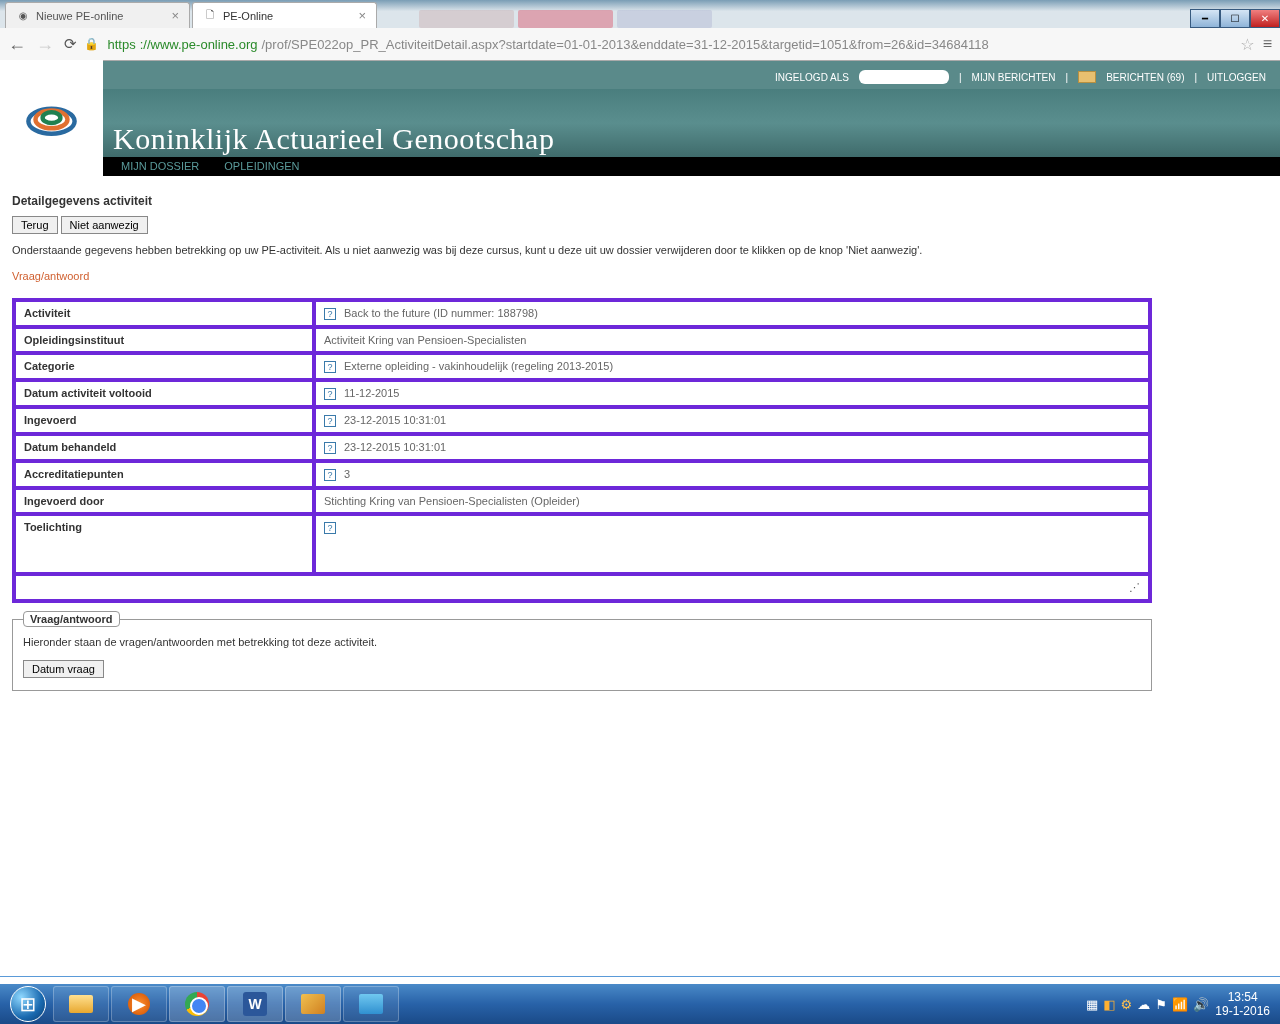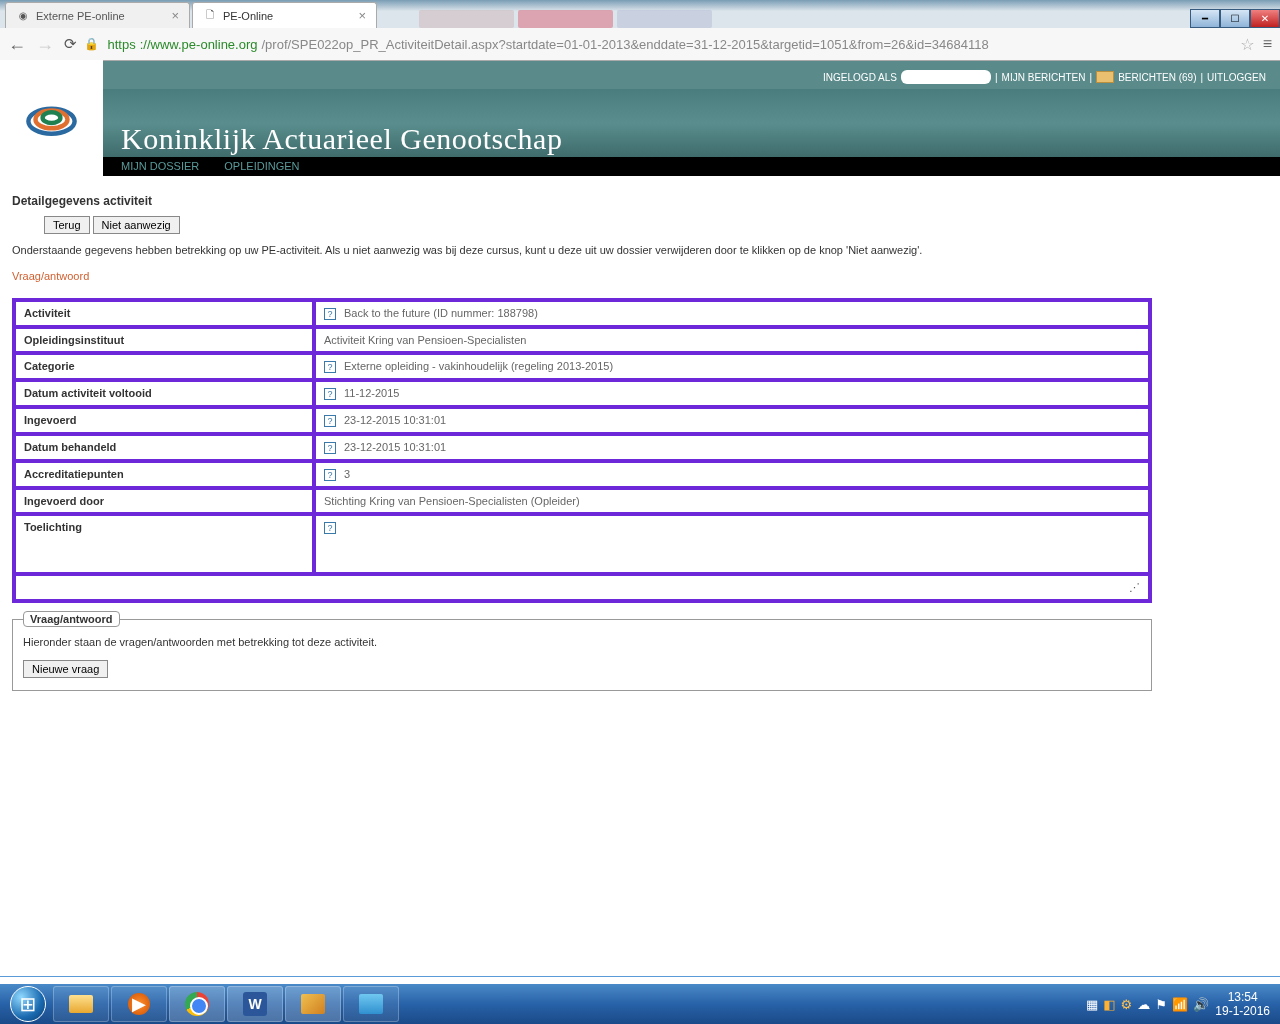--- a/index.html
+++ b/index.html
@@ -26,36 +26,36 @@
 .url-bar { flex: 1; font-size: 13px; color: #333; display: flex; align-items: center; gap: 4px; }
 .lock { color: #2a8a2a; font-size: 12px; }
 .url-https { color: #2a8a2a; }
 .url-rest { color: #888; }
 .star { color: #aaa; font-size: 16px; }
 .menu-lines { color: #666; font-size: 16px; }
 
 
 .page-area { background: #fff; }
 .top-strip { height: 4px; background: #5a8a8a; margin-left: 103px; }
-.top-bar { background: #5a8a8a; color: #fff; font-size: 10px; padding: 4px 14px 4px 0; display: flex; justify-content: flex-end; align-items: center; gap: 4px; height: 24px; }
+.top-bar { background: #5a8a8a; color: #fff; font-size: 10px; padding: 4px 14px 4px 0; display: flex; justify-content: flex-end; align-items: center; gap: 10px; height: 24px; }
 .top-bar .redacted { background: #fff; width: 90px; height: 14px; display: inline-block; border-radius: 6px; }
 .top-bar a { color: #fff; text-decoration: none; }
 .mail-icon { display: inline-block; width: 18px; height: 12px; background: #e8c070; border: 1px solid #b89040; position: relative; }
 .header-band { background: linear-gradient(to bottom, #4a7e7e 0%, #5a8e8e 50%, #3f6b6b 100%); height: 68px; display: flex; align-items: center; margin-left: 103px; }
-.org-title { color: #fff; font-size: 30px; font-weight: normal; padding-left: 18px; font-family: Georgia, serif; letter-spacing: 0.5px; margin-top: 32px; }
+.org-title { color: #fff; font-size: 30px; font-weight: normal; padding-left: 10px; font-family: Georgia, serif; letter-spacing: 0.5px; margin-top: 32px; }
 .logo-box { position: absolute; left: 0; top: 60px; width: 103px; height: 118px; background: #fff; display: flex; align-items: center; justify-content: center; }
 .logo-circle { width: 55px; height: 40px; position: relative; }
 .logo-circle svg { width: 100%; height: 100%; }
 .nav-bar { background: #000; color: #5a9a9a; padding: 3px 18px; font-size: 11px; margin-left: 103px; height: 19px; }
 .nav-bar span { margin-right: 22px; cursor: pointer; }
 
 
 .content { padding: 18px 12px 12px 12px; }
 .page-title { font-size: 12px; font-weight: bold; color: #333; margin-bottom: 8px; }
-.btn-row { margin-bottom: 10px; margin-left: 32px; }
+.btn-row { margin-bottom: 10px; }
 .btn { background: #f0f0f0; border: 1px solid #888; padding: 2px 8px; font-size: 11px; cursor: pointer; font-family: inherit; }
 .intro-text { font-size: 11px; color: #333; margin-bottom: 14px; }
 .qa-link { color: #d06030; font-size: 11px; text-decoration: none; display: inline-block; margin-bottom: 16px; }
 
 .detail-table { width: 1140px; border: 1px solid #999; border-collapse: collapse; }
 .detail-table td { border: 4px solid #6d28d9; padding: 5px 8px; font-size: 11px; color: #555; vertical-align: top; }
 .detail-table td.label { font-weight: bold; color: #333; width: 300px; }
 .help-icon { color: #3a7aaa; border: 1px solid #3a7aaa; width: 12px; height: 12px; display: inline-flex; align-items: center; justify-content: center; font-size: 9px; margin-right: 8px; cursor: pointer; }
 .detail-table td.val { color: #666; }
 .detail-table tr.last td { height: 60px; }
@@ -85,21 +85,21 @@
 .tray-time { text-align: center; line-height: 1.2; font-size: 12px; }
 .white-strip { position: absolute; bottom: 40px; left: 0; right: 0; height: 8px; background: #fff; border-top: 1px solid #5a9ad8; }
 </style>
 </head>
 <body>
 
 <div class="browser-chrome">
   <div class="tabs-row">
     <div class="browser-tab">
       <span class="tab-favicon">◉</span>
-      <span>Externe PE-online</span>
+      <span>Nieuwe PE-online</span>
       <span class="tab-close">×</span>
     </div>
     <div class="browser-tab active">
       <span class="tab-favicon">🗋</span>
       <span>PE-Online</span>
       <span class="tab-close">×</span>
     </div>
     <div class="tabs-ghost">
       <div class="ghost-item"></div>
         <div class="ghost-item g2"></div>
@@ -207,21 +207,21 @@
           </tr>
           <tr>
             <td colspan="2" class="resize-handle">⋰</td>
           </tr>
         </tbody>
     </table>
 
     <div class="fieldset">
       <div class="legend">Vraag/antwoord</div>
       <p>Hieronder staan de vragen/antwoorden met betrekking tot deze activiteit.</p>
-      <button class="btn">Nieuwe vraag</button>
+      <button class="btn">Datum vraag</button>
     </div>
   </div>
 </div>
 
 <div class="white-strip"></div>
 
 <div class="taskbar">
   <div class="start-orb">
       <div class="start-orb-inner"></div>
     </div>

